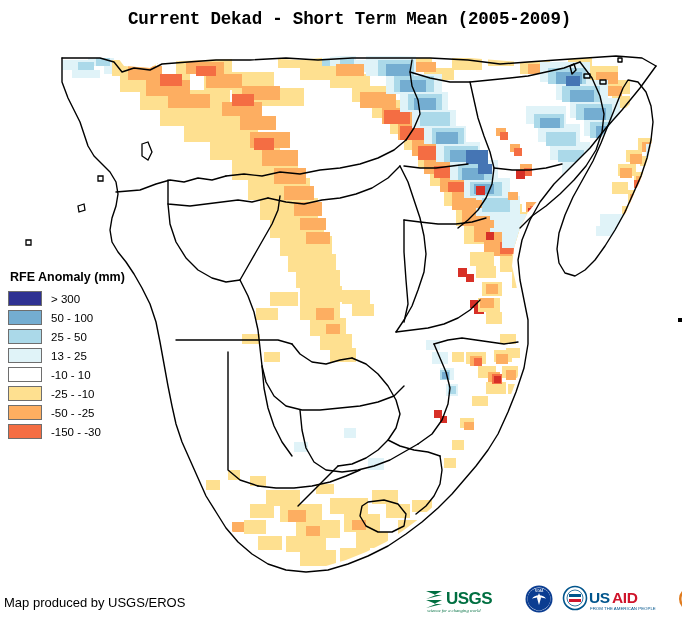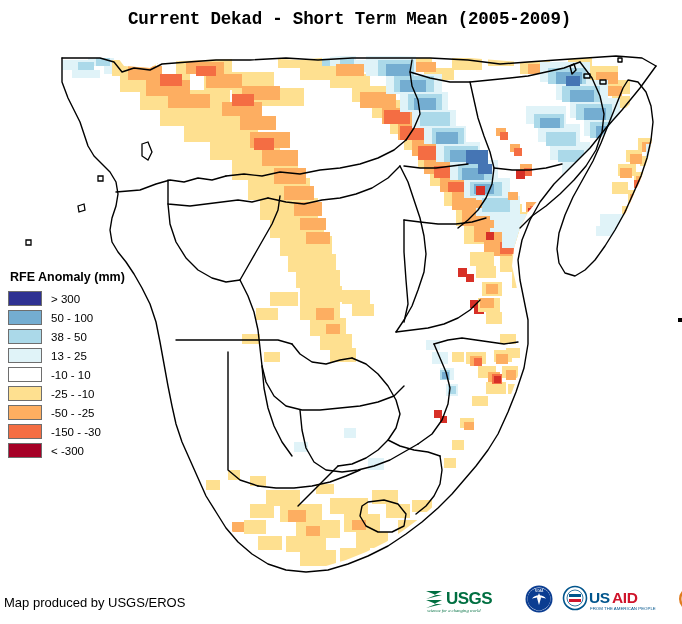--- a/index.html
+++ b/index.html
@@ -587,45 +587,41 @@
   <div class="legend-row">
     <span class="legend-swatch" style="background:#2e3192"></span>
     <span class="legend-label">&gt; 300</span>
   </div>
   <div class="legend-row">
     <span class="legend-swatch" style="background:#74add1"></span>
     <span class="legend-label">50 - 100</span>
   </div>
   <div class="legend-row">
     <span class="legend-swatch" style="background:#abd9e9"></span>
-    <span class="legend-label">38 - 50</span>
+    <span class="legend-label">25 - 50</span>
   </div>
   <div class="legend-row">
     <span class="legend-swatch" style="background:#e0f3f8"></span>
     <span class="legend-label">13 - 25</span>
   </div>
   <div class="legend-row">
     <span class="legend-swatch" style="background:#ffffff"></span>
     <span class="legend-label">-10 - 10</span>
   </div>
   <div class="legend-row">
     <span class="legend-swatch" style="background:#fee090"></span>
     <span class="legend-label">-25 - -10</span>
   </div>
   <div class="legend-row">
     <span class="legend-swatch" style="background:#fdae61"></span>
     <span class="legend-label">-50 - -25</span>
   </div>
   <div class="legend-row">
     <span class="legend-swatch" style="background:#f46d43"></span>
     <span class="legend-label">-150 - -30</span>
-  </div>
-  <div class="legend-row">
-    <span class="legend-swatch" style="background:#a50026"></span>
-    <span class="legend-label">&lt; -300</span>
   </div>
 </div>
 
 <div id="credit">Map produced by USGS/EROS</div>
 
 <div id="logo-bar">
 
   <svg class="logo" viewBox="0 0 92 30" width="92" height="30">
     <g fill="#006f41">
       <path d="M2,7 L18,7 L10,11 L18,11 L2,15 L12,11 Z"></path>

